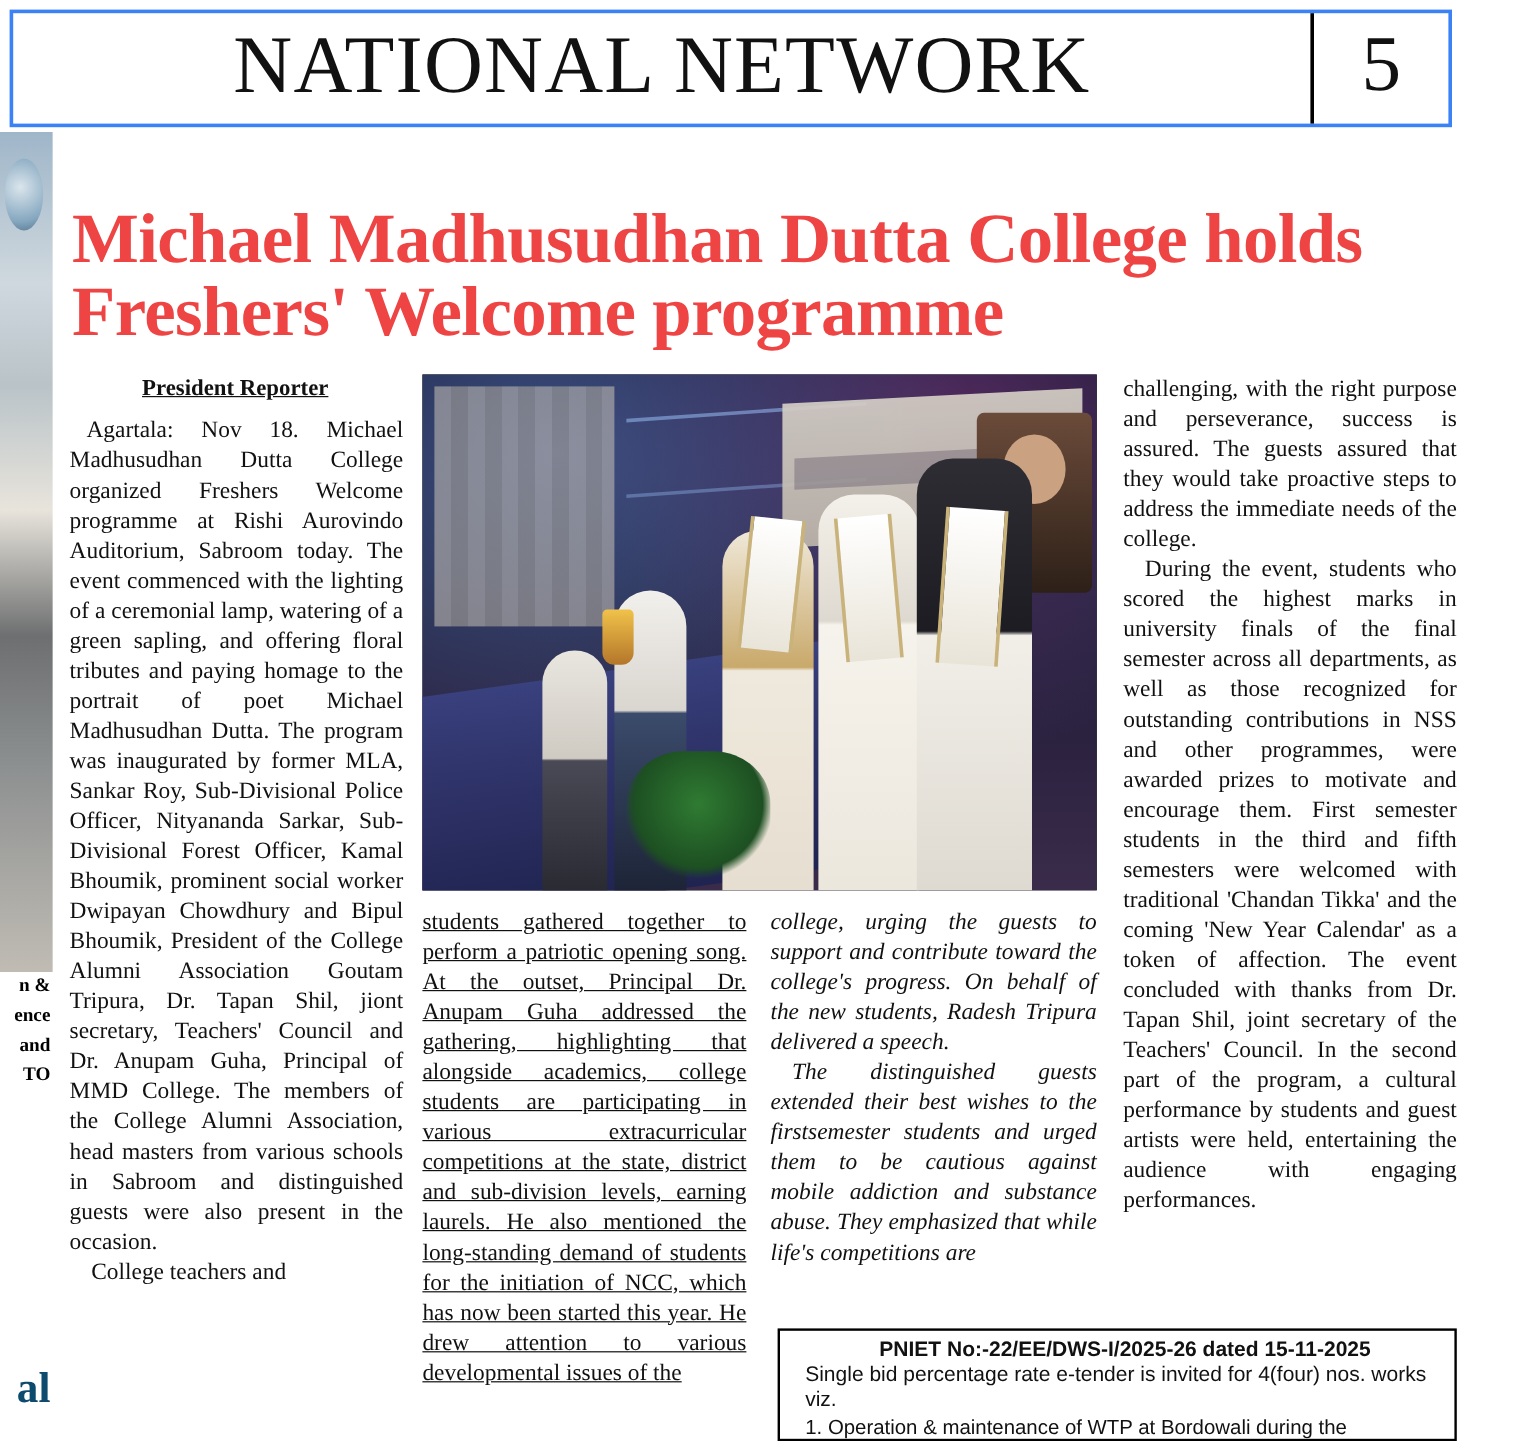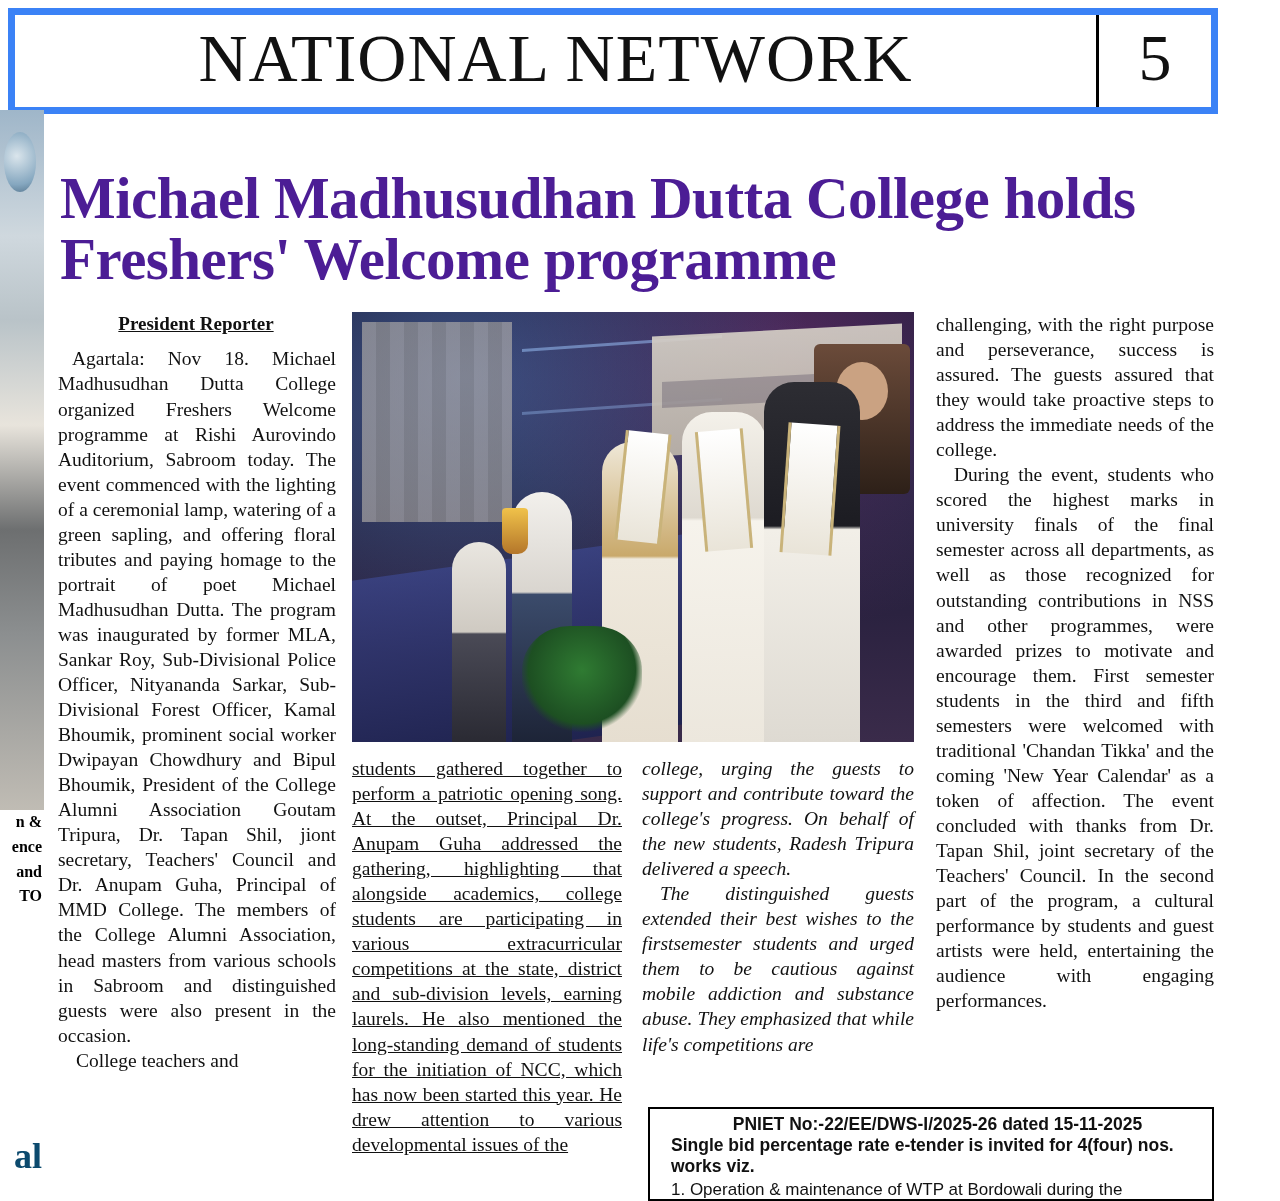--- a/index.html
+++ b/index.html
@@ -16,21 +16,21 @@
     overflow: hidden;
   }
 
   
   .masthead {
     position: absolute;
     left: 8px;
     top: 8px;
     width: 1196px;
     height: 92px;
-    border: 7px solid #3b82f6;
+    border: 3px solid #3b82f6;
     display: flex;
     align-items: stretch;
     background: #fff;
   }
   .masthead-title {
     flex: 1;
     display: flex;
     align-items: center;
     justify-content: center;
     font-family: "Liberation Serif", serif;
@@ -108,21 +108,21 @@
   .headline {
     position: absolute;
     left: 60px;
     top: 128px;
     width: 1152px;
     font-family: "Liberation Serif", serif;
     font-weight: bold;
     font-size: 59px;
     line-height: 1.05;
     letter-spacing: -0.5px;
-    color: #4c1d95;
+    color: #ef4444;
   }
 
   
   .article {
     position: absolute;
     left: 58px;
     top: 312px;
     width: 1156px;
     height: 880px;
   }
@@ -308,21 +308,21 @@
     background: #fff;
     font-family: "Liberation Sans", sans-serif;
   }
   .tender .t-line1 {
     font-weight: bold;
     font-size: 17.5px;
     text-align: center;
     line-height: 1.15;
   }
   .tender .t-line2 {
-    font-weight: bold;
+    font-weight: normal;
     font-size: 17.5px;
     line-height: 1.2;
     margin-top: 1px;
   }
   .tender .t-line3 {
     font-size: 17px;
     line-height: 1.2;
     margin-top: 3px;
   }
   .tender .t-line4 {

